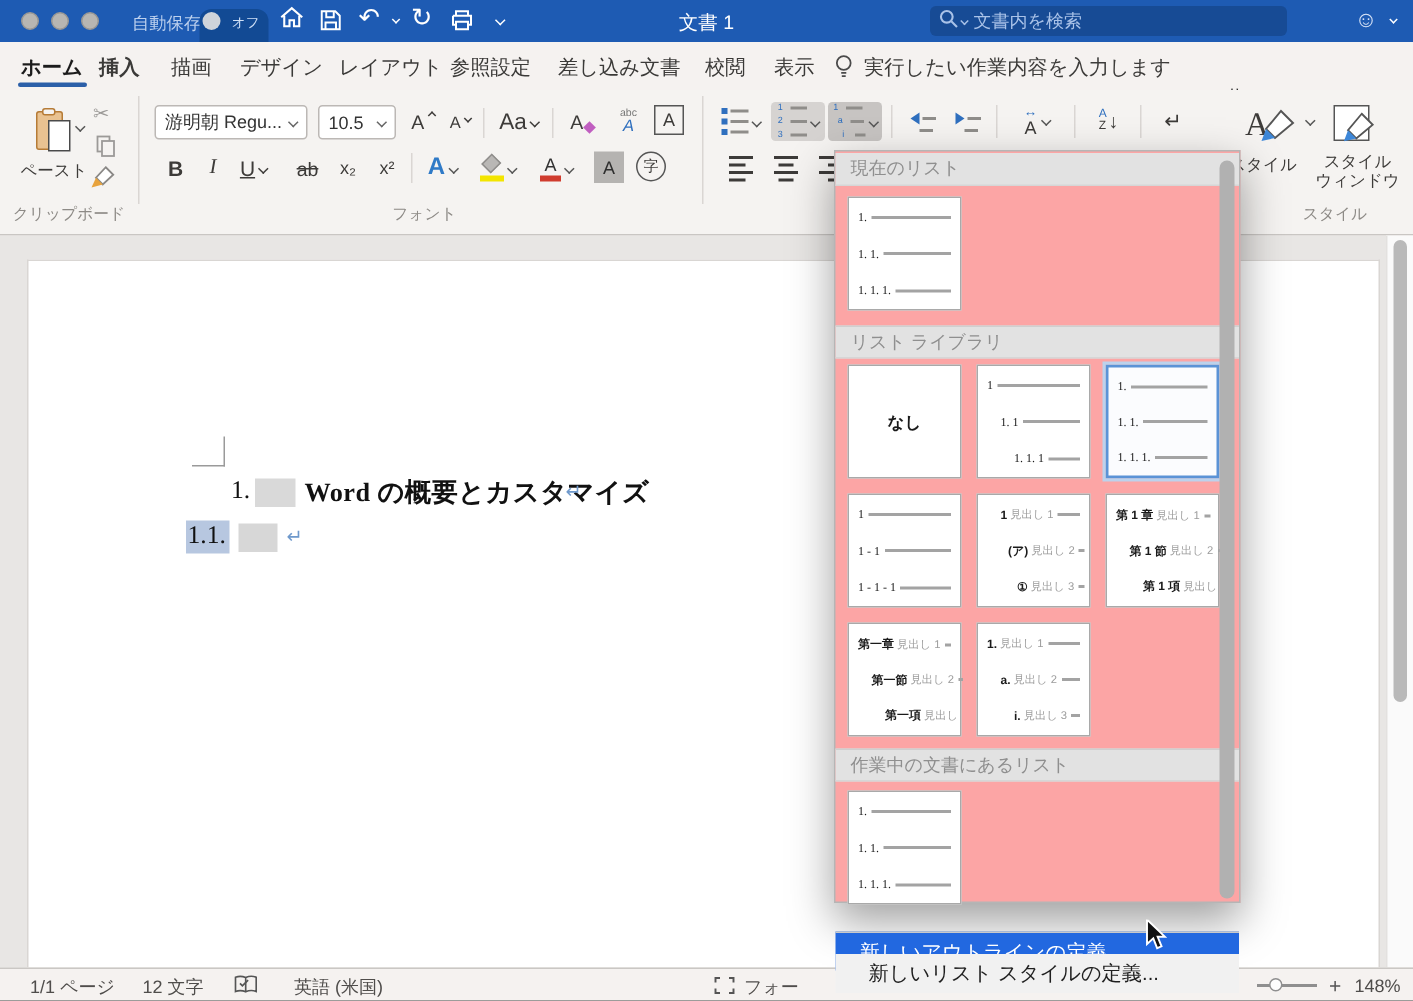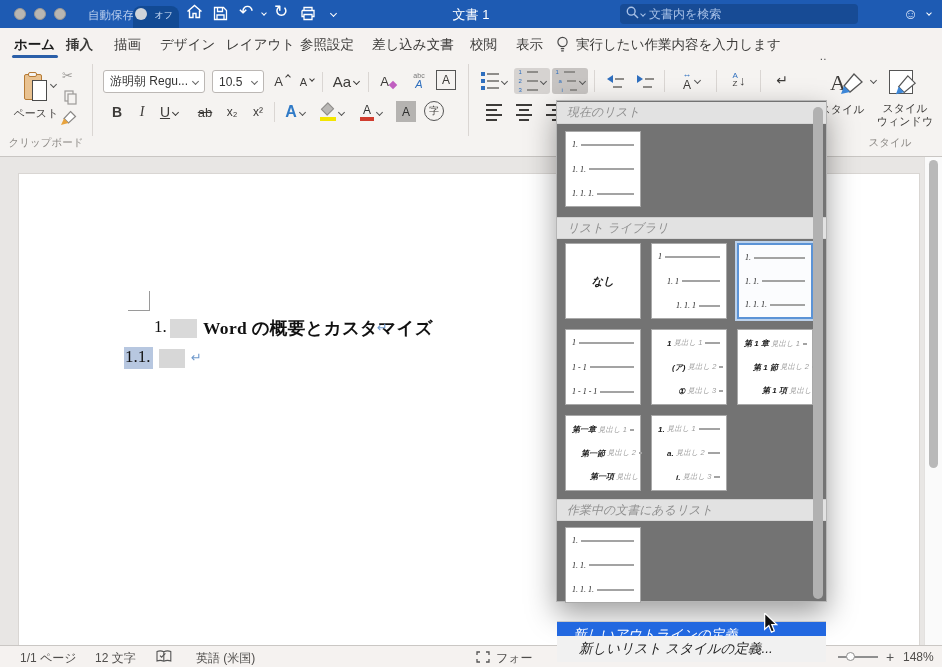--- a/index.html
+++ b/index.html
@@ -45,22 +45,22 @@
   .docarea{position:absolute;left:0;top:157px;width:942px;height:488px;background:#e8e6e4;}
   .page{position:absolute;left:18px;top:16px;width:902px;height:472px;background:#fff;border:1px solid #d9d6d3;border-bottom:none;}
   .serif{font-family:"Liberation Serif","DejaVu Serif",serif;}
   .retmark{color:#6f99cc;font-size:13px;}
   .vscroll{position:absolute;left:924px;top:0;width:18px;height:488px;background:#fafafa;border-left:1px solid #e3e1df;}
   .vthumb{position:absolute;left:4px;top:3px;width:9px;height:308px;border-radius:5px;background:#b9b9b9;}
   
   .statusbar{position:absolute;left:0;top:645px;width:942px;height:22px;background:#f5f2f0;border-top:1px solid #cac7c4;
              font-size:12px;color:#4f4d4b;}
   
-  .dropdown{position:absolute;left:556px;top:100px;width:271px;height:502px;background:#737373;
-            border:1px solid #b5b5b5;box-shadow:0 12px 28px rgba(0,0,0,.38);z-index:50;font-style:italic;}
+  .dropdown{position:absolute;left:556px;top:100px;width:271px;height:502px;background:#fca5a5;
+            border:1px solid #b5b5b5;box-shadow:0 12px 28px rgba(0,0,0,.38);z-index:50;}
   .dhead{position:absolute;left:0;right:0;height:22px;line-height:21px;padding-left:10px;font-size:12px;color:#8f8f8f;
          background:#e2e2e2;border-bottom:1px solid #d6d6d6;}
   .dhead.bt{border-top:1px solid #cfcfcf;}
   .tile{position:absolute;width:76px;height:76px;background:#fff;border:1px solid #a9a9a9;
         padding:8px 6px;display:flex;flex-direction:column;justify-content:space-between;}
   .tile.sel{border:2px solid #5b93d6;outline:2px solid #bcd2ec;background:#fbfcfe;}
   .tile.nonet{align-items:center;justify-content:center;font-size:11px;color:#1a1a1a;font-weight:bold;}
   .tl{display:flex;align-items:center;}
   .tl .n{font-size:8px;color:#1a1a1a;white-space:nowrap;font-family:"Liberation Serif","DejaVu Serif",serif;}
   .tl .n.b{font-weight:bold;font-family:"Liberation Sans",sans-serif;}
@@ -258,20 +258,21 @@
         <span style="width:14px;height:4px;background:#d03c2e;margin-top:1px;"></span>
       </span>
         <span class="chev" style="color:#555;"></span>
     </div>
     <div class="rbtn" style="left:396px;top:41px;width:20px;height:21px;background:#b5b3b1;font-size:12px;color:#2e2e2e;">
         <span>A</span>
       </div>
     <div class="rbtn" style="left:424px;top:41px;width:20px;height:20px;border:1.2px solid #555;border-radius:50%;font-size:10px;">
         <span>字</span>
       </div>
+    <div class="glabel" style="left:103px;top:76px;width:360px;">フォント</div>
     <div class="vdiv" style="left:468px;top:4px;height:72px;"></div>
 
     <div class="rbtn" style="left:476px;top:8px;width:36px;height:26px;">
       <span class="lineicon">
         <span class="row">
             <span class="sq"></span>
             <span class="ln" style="width:12px;"></span>
           </span>
         <span class="row">
             <span class="sq"></span>

